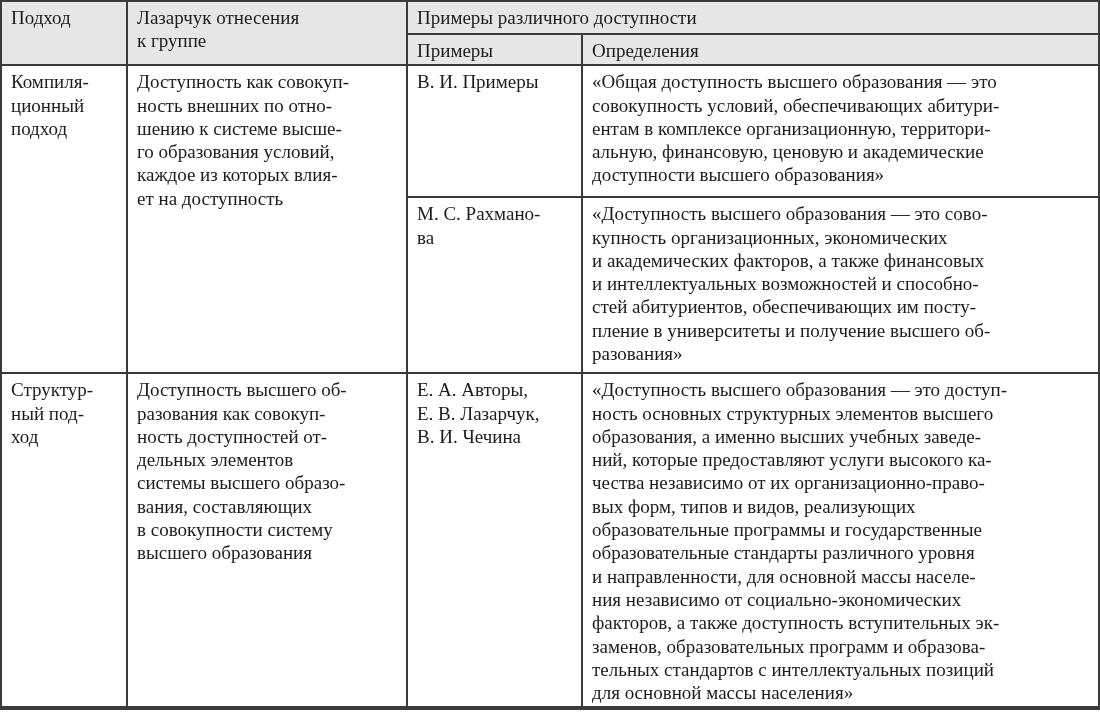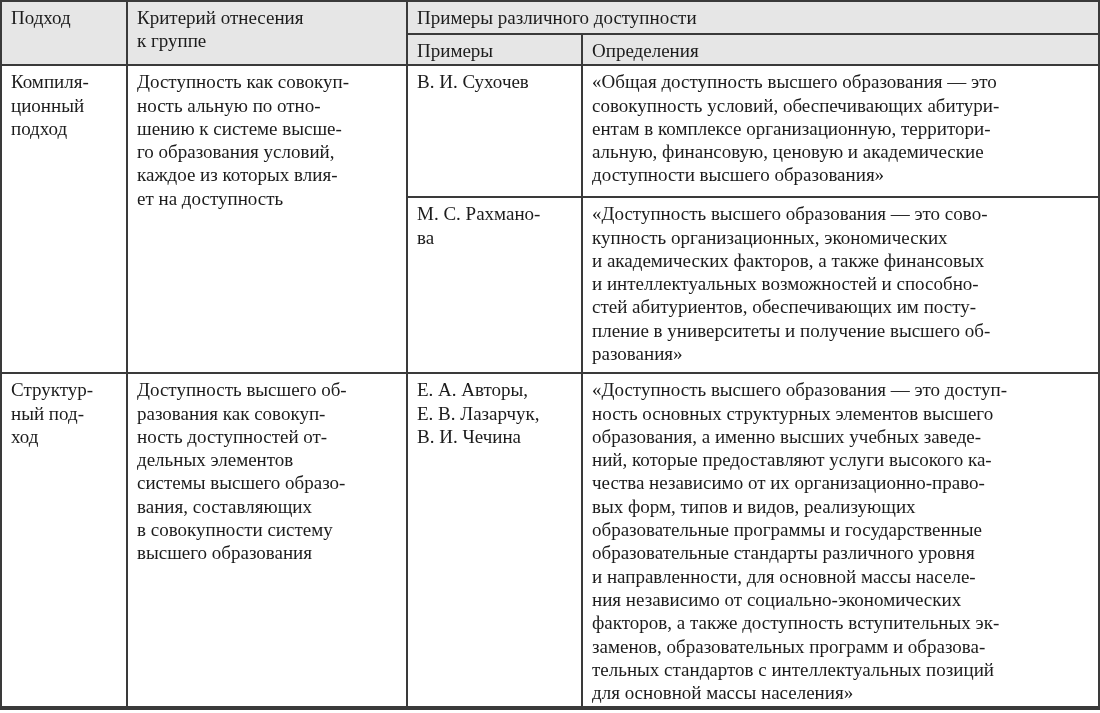--- a/index.html
+++ b/index.html
@@ -52,41 +52,41 @@
 <table class="def-table">
   <colgroup>
     <col style="width:126px">
     <col style="width:280px">
     <col style="width:175px">
     <col style="width:517px">
   </colgroup>
   <thead>
     <tr class="h-top">
       <th rowspan="2">Подход</th>
-      <th rowspan="2">Критерий отнесения
+      <th rowspan="2">Лазарчук отнесения
 к группе</th>
       <th colspan="2">Примеры различного доступности</th>
     </tr>
     <tr class="h-sub">
       <th>Примеры</th>
       <th>Определения</th>
     </tr>
   </thead>
   <tbody>
     <tr class="r-1a">
       <td rowspan="2">Компиля-
 ционный
 подход</td>
       <td rowspan="2">Доступность как совокуп-
-ность альную по отно-
+ность внешних по отно-
 шению к системе высше-
 го образования условий,
 каждое из которых влия-
 ет на доступность</td>
-      <td>В. И. Сухочев</td>
+      <td>В. И. Примеры</td>
       <td>«Общая доступность высшего образования — это
 совокупность условий, обеспечивающих абитури-
 ентам в комплексе организационную, территори-
 альную, финансовую, ценовую и академические
 доступности высшего образования»</td>
     </tr>
     <tr class="r-1b">
       <td>М. С. Рахмано-
 ва</td>
       <td>«Доступность высшего образования — это сово-

